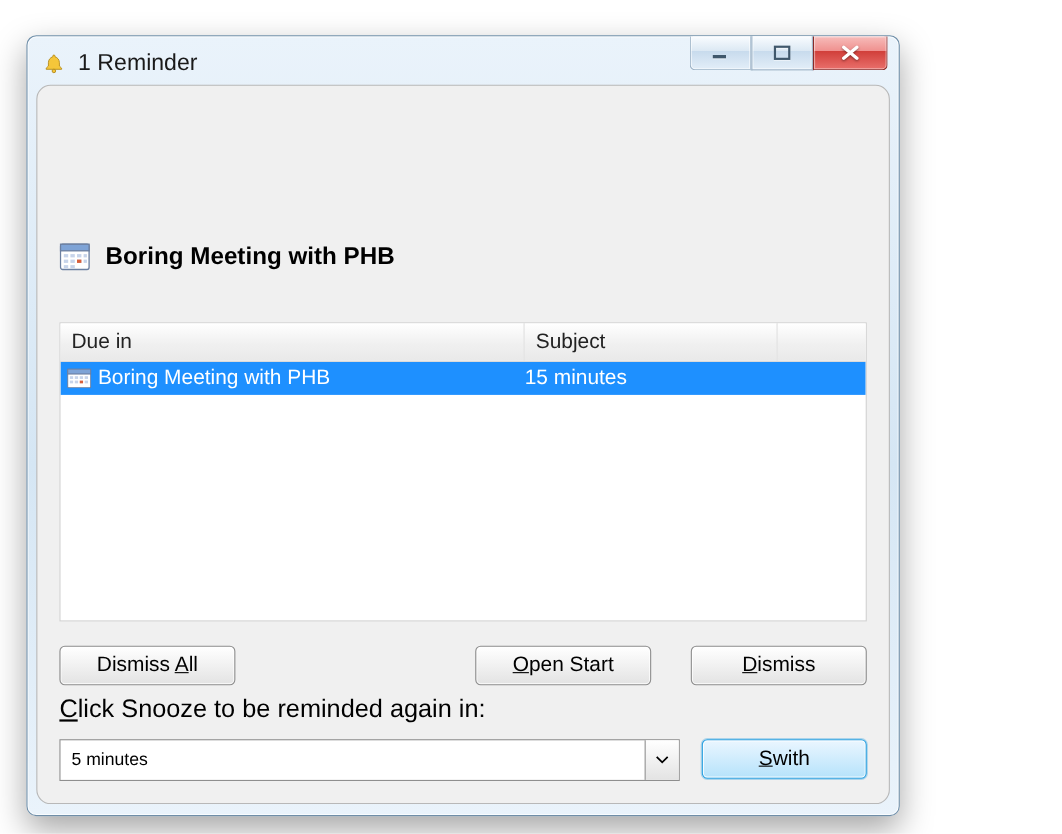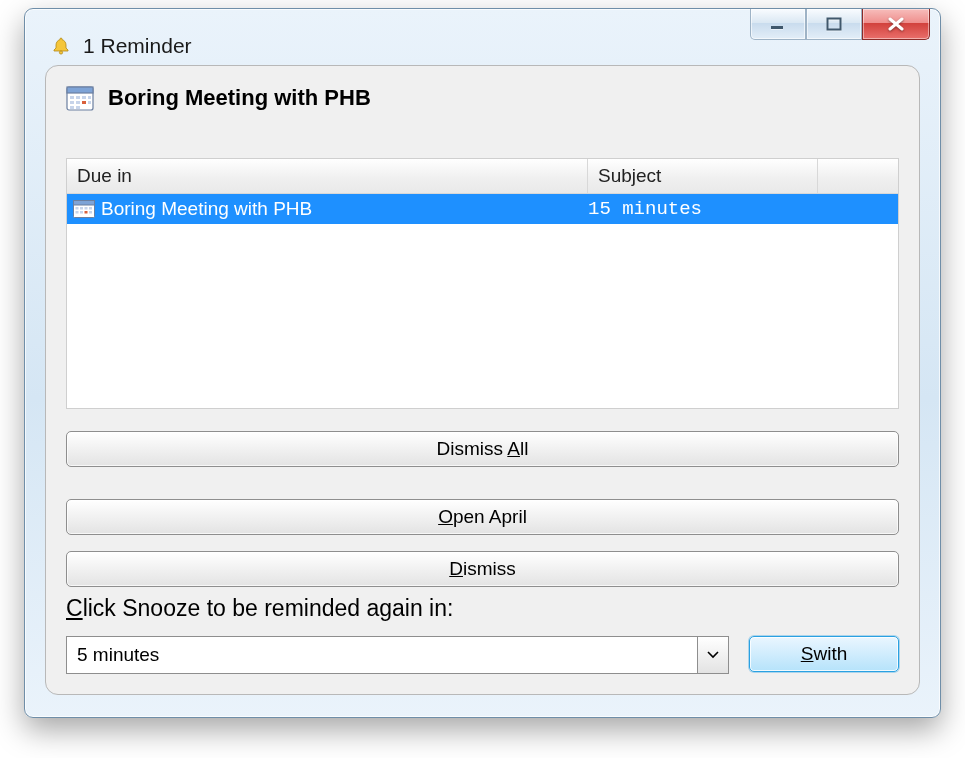--- a/index.html
+++ b/index.html
@@ -22,26 +22,26 @@
     --btn-focus-bot:#b6e3fb;
     --close1:#ef908e;
     --close2:#d1403b;
     --close-border:#8b2b28;
   }
   html,body{margin:0;padding:0;background:#ffffff;font-family:"Segoe UI",Tahoma,Arial,sans-serif;font-size:16px;}
   body{width:965px;height:758px;position:relative;}
 
   
   .window{
-    position:absolute;left:24px;top:8px;width:917px;height:710px;
+    position:absolute;left:24px;top:32px;width:794px;height:710px;
     border:1px solid var(--glass-border);
     border-radius:9px;
     background:linear-gradient(180deg,var(--glass1),var(--glass2) 55%,var(--glass1));
     box-shadow:0 12px 30px rgba(0,0,0,.35), inset 0 0 0 1px rgba(255,255,255,.7);
-    padding:20px;
+    padding:8px;
     box-sizing:border-box;
   }
 
   .titlebar{
     display:flex;align-items:center;height:34px;padding:0 6px 2px 6px;
     color:#1a1a1a;font-size:21px;
   }
   .titlebar .bell{width:20px;height:20px;margin-right:12px;position:relative;}
   .titlebar .bell svg{display:block;}
 
@@ -98,25 +98,25 @@
     border-right:1px solid #d8d8d8;
   }
   .list-head .hc:last-child{border-right:none;}
   .list-body{flex:1;overflow:auto;}
   .list-row{
     display:grid;grid-template-columns:1fr 230px 80px;align-items:center;
     height:30px;padding:0;color:#000;
   }
   .list-row.selected{background:var(--sel);color:var(--sel-text);}
   .cell-subject{display:flex;align-items:center;gap:6px;padding-left:6px;font-size:19px;white-space:nowrap;}
-  .cell-due{font-size:19px;font-family:Liberation Mono, monospace;}
+  .cell-due{font-size:19px;}
   .mini-cal{width:22px;height:18px;}
 
   
-  .btn-row{display:flex;gap:16px;margin-top:22px;flex-direction:column;}
+  .btn-row{display:flex;gap:36px;margin-top:22px;}
   .btn-row .spacer{flex:1;}
   button.btn{
     min-width:160px;height:36px;padding:0 18px;
     font:inherit;font-size:19px;color:#000;
     background:linear-gradient(180deg,var(--btn-top),var(--btn-bot));
     border:1px solid var(--btn-border);border-radius:5px;
     box-shadow:inset 0 0 0 1px rgba(255,255,255,.7);
     cursor:default;
   }
   button.btn.focus{
@@ -124,21 +124,21 @@
     background:linear-gradient(180deg,var(--btn-focus-top),var(--btn-focus-bot));
     box-shadow:0 0 0 1px rgba(42,161,226,.35), inset 0 0 0 1px rgba(255,255,255,.8);
   }
 
   .snooze-label{margin-top:8px;font-size:23px;}
   .snooze-row{display:flex;gap:20px;margin-top:14px;align-items:stretch;}
   .combo{
     flex:1;display:flex;align-items:center;background:#fff;border:1px solid #8e8e8e;
     height:36px;
   }
-  .combo .val{flex:1;padding:0 10px;font-size:19px;}
+  .combo .val{flex:1;padding:0 10px;font-size:16px;}
   .combo .arrow{
     width:30px;height:100%;display:flex;align-items:center;justify-content:center;
     background:linear-gradient(180deg,var(--btn-top),var(--btn-bot));
     border-left:1px solid #8e8e8e;
   }
 
   .u{text-decoration:underline;}
 </style>
 </head>
 <body>
@@ -231,21 +231,21 @@
         </div>
       </div>
     </div>
 
     <div class="btn-row">
       <button class="btn">
         <span>Dismiss </span><span class="u">A</span><span>ll</span>
       </button>
       <div class="spacer"></div>
       <button class="btn">
-        <span class="u">O</span><span>pen April</span>
+        <span class="u">O</span><span>pen Start</span>
       </button>
       <button class="btn">
         <span class="u">D</span><span>ismiss</span>
       </button>
     </div>
 
     <div class="snooze-label">
       <span class="u">C</span><span>lick Snooze to be reminded again in:</span>
     </div>
 

